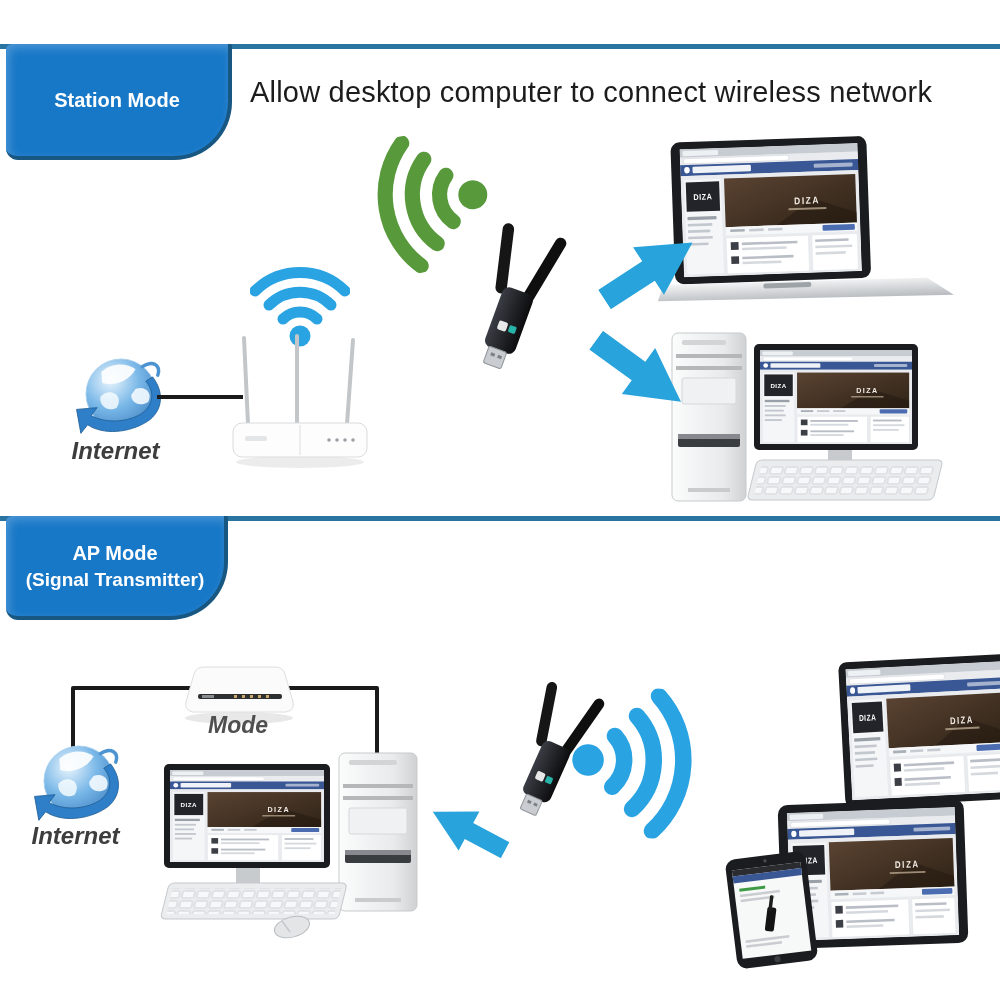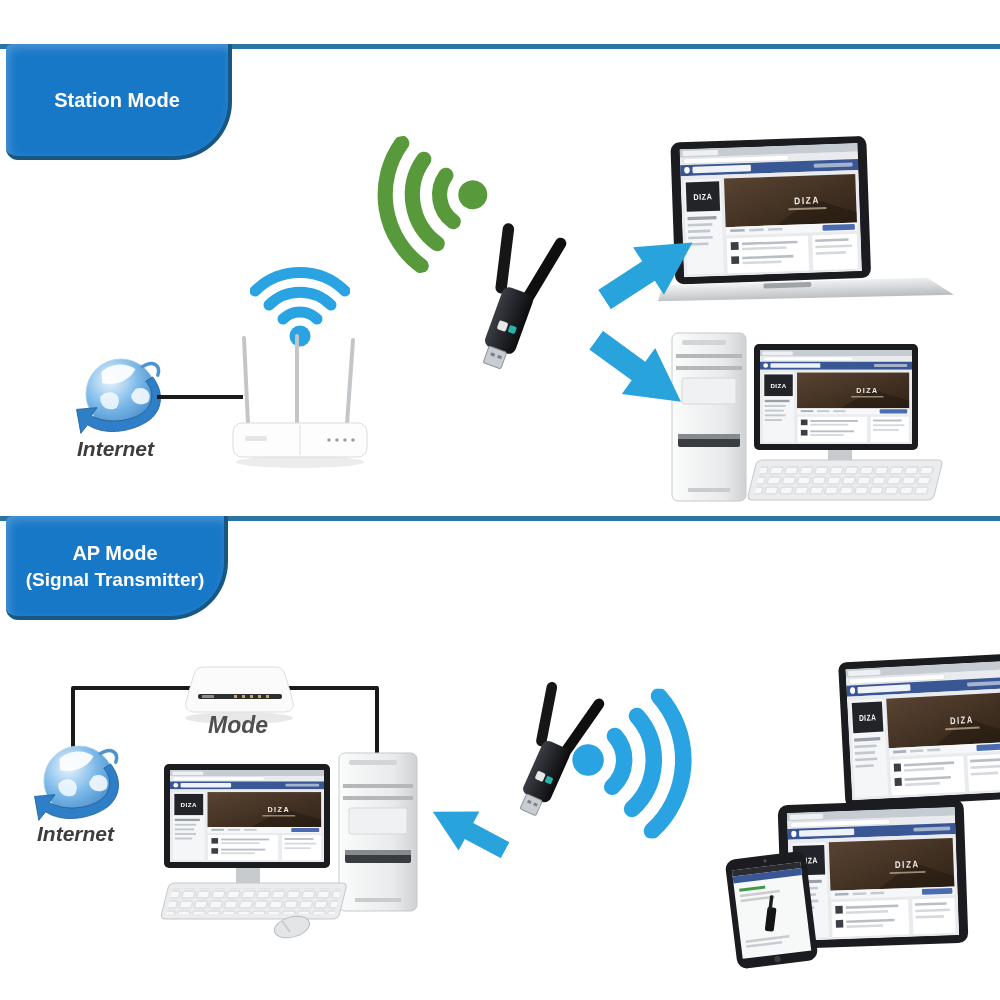--- a/index.html
+++ b/index.html
@@ -8,21 +8,21 @@
   .section-line{position:absolute;left:0;width:1000px;height:5px;background:var(--section-line);}
   .ribbon{position:absolute;background:var(--accent-blue);border-right:4px solid var(--ribbon-border);
     border-bottom:4px solid var(--ribbon-border);border-radius:6px 2px 58px 12px;
     box-shadow:inset 3px 4px 10px rgba(255,255,255,.22);
     display:flex;flex-direction:column;justify-content:center;align-items:center;
     color:#fff;font-weight:bold;text-align:center;z-index:5;}
   .ribbon .rl1{font-size:20px;line-height:28px;}
   .ribbon .rl2{font-size:19px;line-height:26px;}
   .headline{position:absolute;font-size:29px;color:var(--headline-text);white-space:nowrap;letter-spacing:.2px;}
   .io-label{position:absolute;font-style:italic;font-weight:bold;color:var(--label-text);text-align:center;}
-  .lbl-internet{font-size:21px;}
+  .lbl-internet{font-size:24px;}
   .lbl-modem{font-size:23px;color:#4f4f4f;}
   svg.abs{overflow:visible;}
   .wifi-blue{color:var(--wifi-blue);}
   .wifi-green{color:var(--wifi-green);}
   .arrow{color:var(--arrow-blue);}
   .cable{stroke:var(--cable-black);stroke-width:4;fill:none;stroke-linejoin:round;stroke-linecap:butt;}
   .frame-dark{fill:var(--device-dark);}
   .fb-bar{fill:var(--facebook-blue);}
 </style>
 </head>
@@ -131,20 +131,21 @@
       </symbol>
     </defs>
   </svg>
 
   <div class="section-line" style="top:44px;"></div>
 
   <div class="ribbon" style="left:6px;top:44px;width:222px;height:112px;">
     <div class="rl1">Station Mode</div>
   </div>
 
+  <div class="headline" style="left:250px;top:76px;">Allow desktop computer to connect wireless network</div>
 
   <svg class="abs" style="left:74px;top:353px;width:94px;height:94px;" viewBox="0 0 110 110">
       <use href="#globe"></use>
     </svg>
   <div class="io-label lbl-internet" style="left:58px;top:437px;width:115px;">Internet</div>
 
   <svg class="abs" style="left:155px;top:392px;width:90px;height:10px;" viewBox="0 0 90 10">
     <line x1="2" y1="5" x2="88" y2="5" class="cable"></line>
   </svg>
 

